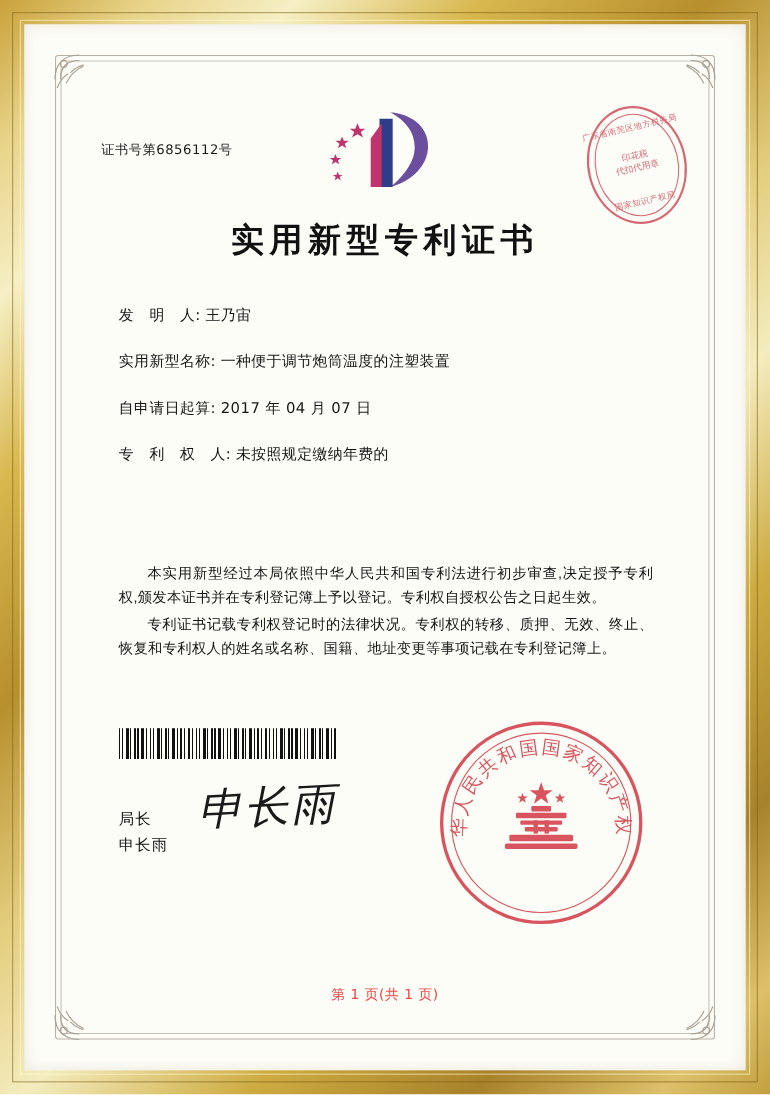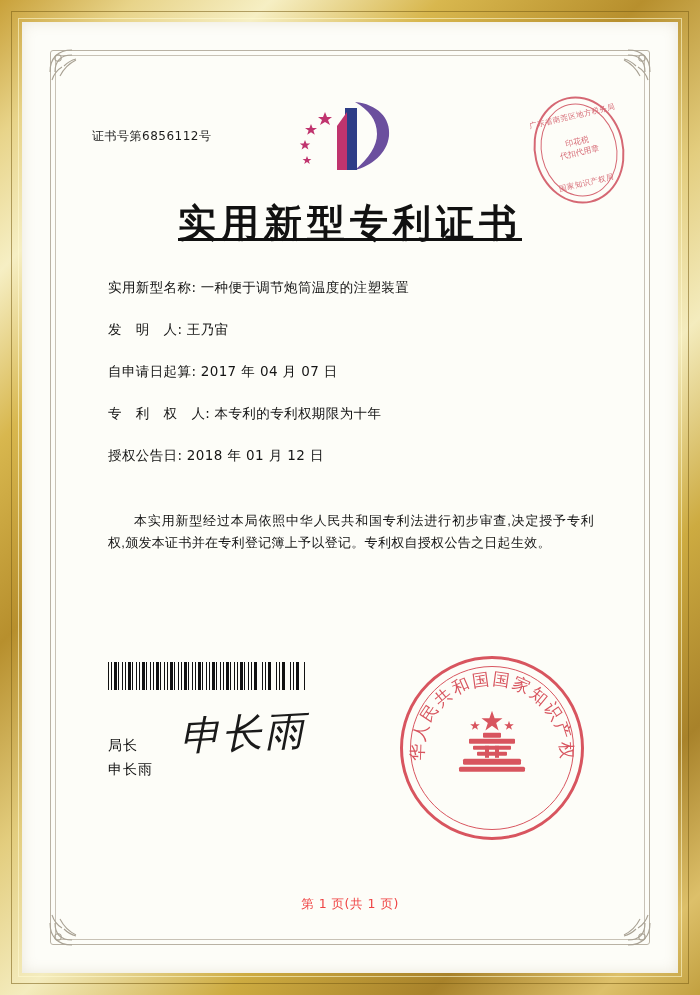--- a/index.html
+++ b/index.html
@@ -143,26 +143,25 @@
     width: 130px;
     height: 86px;
   }
   .logo svg { width: 100%; height: 100%; display: block; }
 
   .main-title {
     position: absolute;
     left: 0; right: 0;
     top: 128px;
     text-align: center;
-    font-size: 38px;
+    font-size: 30px;
     font-weight: bold;
     letter-spacing: 5px;
     color: #111;
     font-family: "DejaVu Sans", sans-serif;
-    text-decoration: underline;
   }
 
   
   .fields {
     position: absolute;
     left: 38px;
     right: 30px;
     top: 208px;
   }
   .field-row {
@@ -372,43 +371,40 @@
             <polygon points="20,44 21.4,47.6 25.2,47.6 22.2,49.8 23.4,53.4 20,51.2 16.6,53.4 17.8,49.8 14.8,47.6 18.6,47.6"></polygon>
             <polygon points="22,60 23.2,63 26.4,63 23.8,64.9 24.8,68 22,66.1 19.2,68 20.2,64.9 17.6,63 20.8,63"></polygon>
           </g>
         </svg>
       </div>
 
       <div class="main-title">实用新型专利证书</div>
 
       <div class="fields">
         <div class="field-row">
+          <span class="field-label">发　明　人:</span>
+          <span class="field-value">王乃宙</span>
+        </div>
+        <div class="field-row">
           <span class="field-label">实用新型名称:</span>
           <span class="field-value">一种便于调节炮筒温度的注塑装置</span>
-        </div>
-        <div class="field-row">
-          <span class="field-label">发　明　人:</span>
-          <span class="field-value">王乃宙</span>
         </div>
         <div class="field-row">
           <span class="field-label">自申请日起算:</span>
           <span class="field-value">2017 年 04 月 07 日</span>
         </div>
         <div class="field-row">
           <span class="field-label">专　利　权　人:</span>
-          <span class="field-value">本专利的专利权期限为十年</span>
-        </div>
-        <div class="field-row">
-          <span class="field-label">授权公告日:</span>
-          <span class="field-value">2018 年 01 月 12 日</span>
+          <span class="field-value">未按照规定缴纳年费的</span>
         </div>
       </div>
 
       <div class="paragraphs">
         <p>本实用新型经过本局依照中华人民共和国专利法进行初步审查,决定授予专利权,颁发本证书并在专利登记簿上予以登记。专利权自授权公告之日起生效。</p>
+        <p>专利证书记载专利权登记时的法律状况。专利权的转移、质押、无效、终止、恢复和专利权人的姓名或名称、国籍、地址变更等事项记载在专利登记簿上。</p>
       </div>
 
       <div class="barcode"></div>
 
       <div class="sig-block">
         <div>局长</div>
         <div>申长雨</div>
       </div>
       <div class="handwriting">申长雨</div>
 

